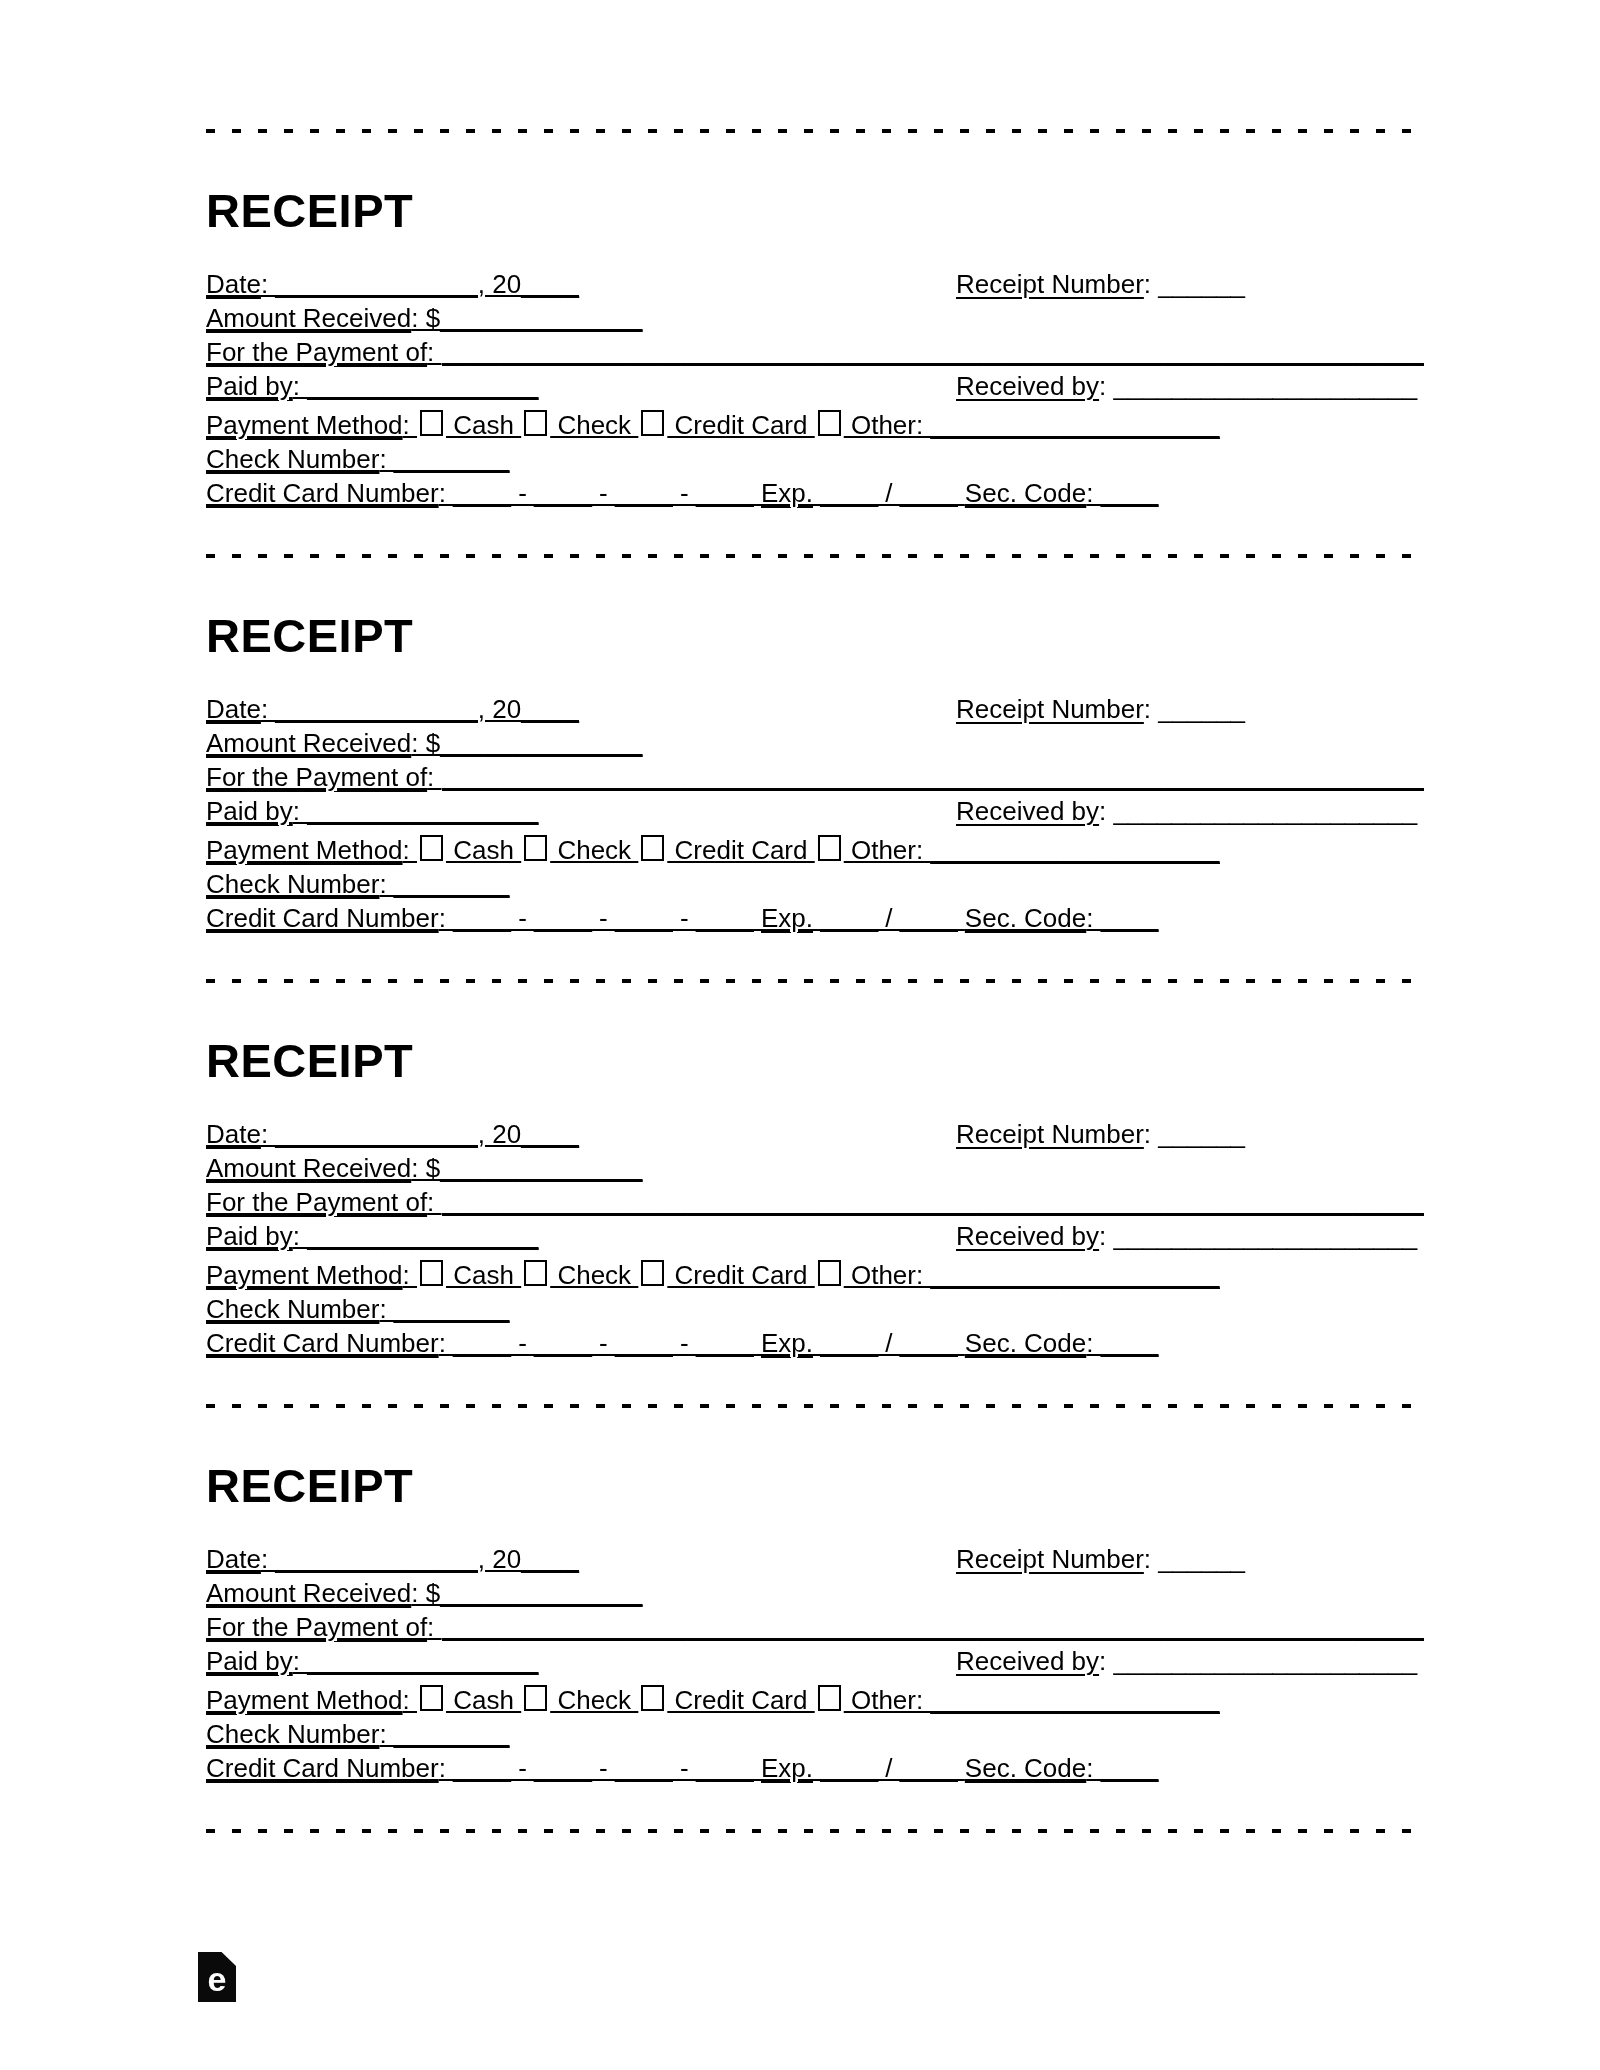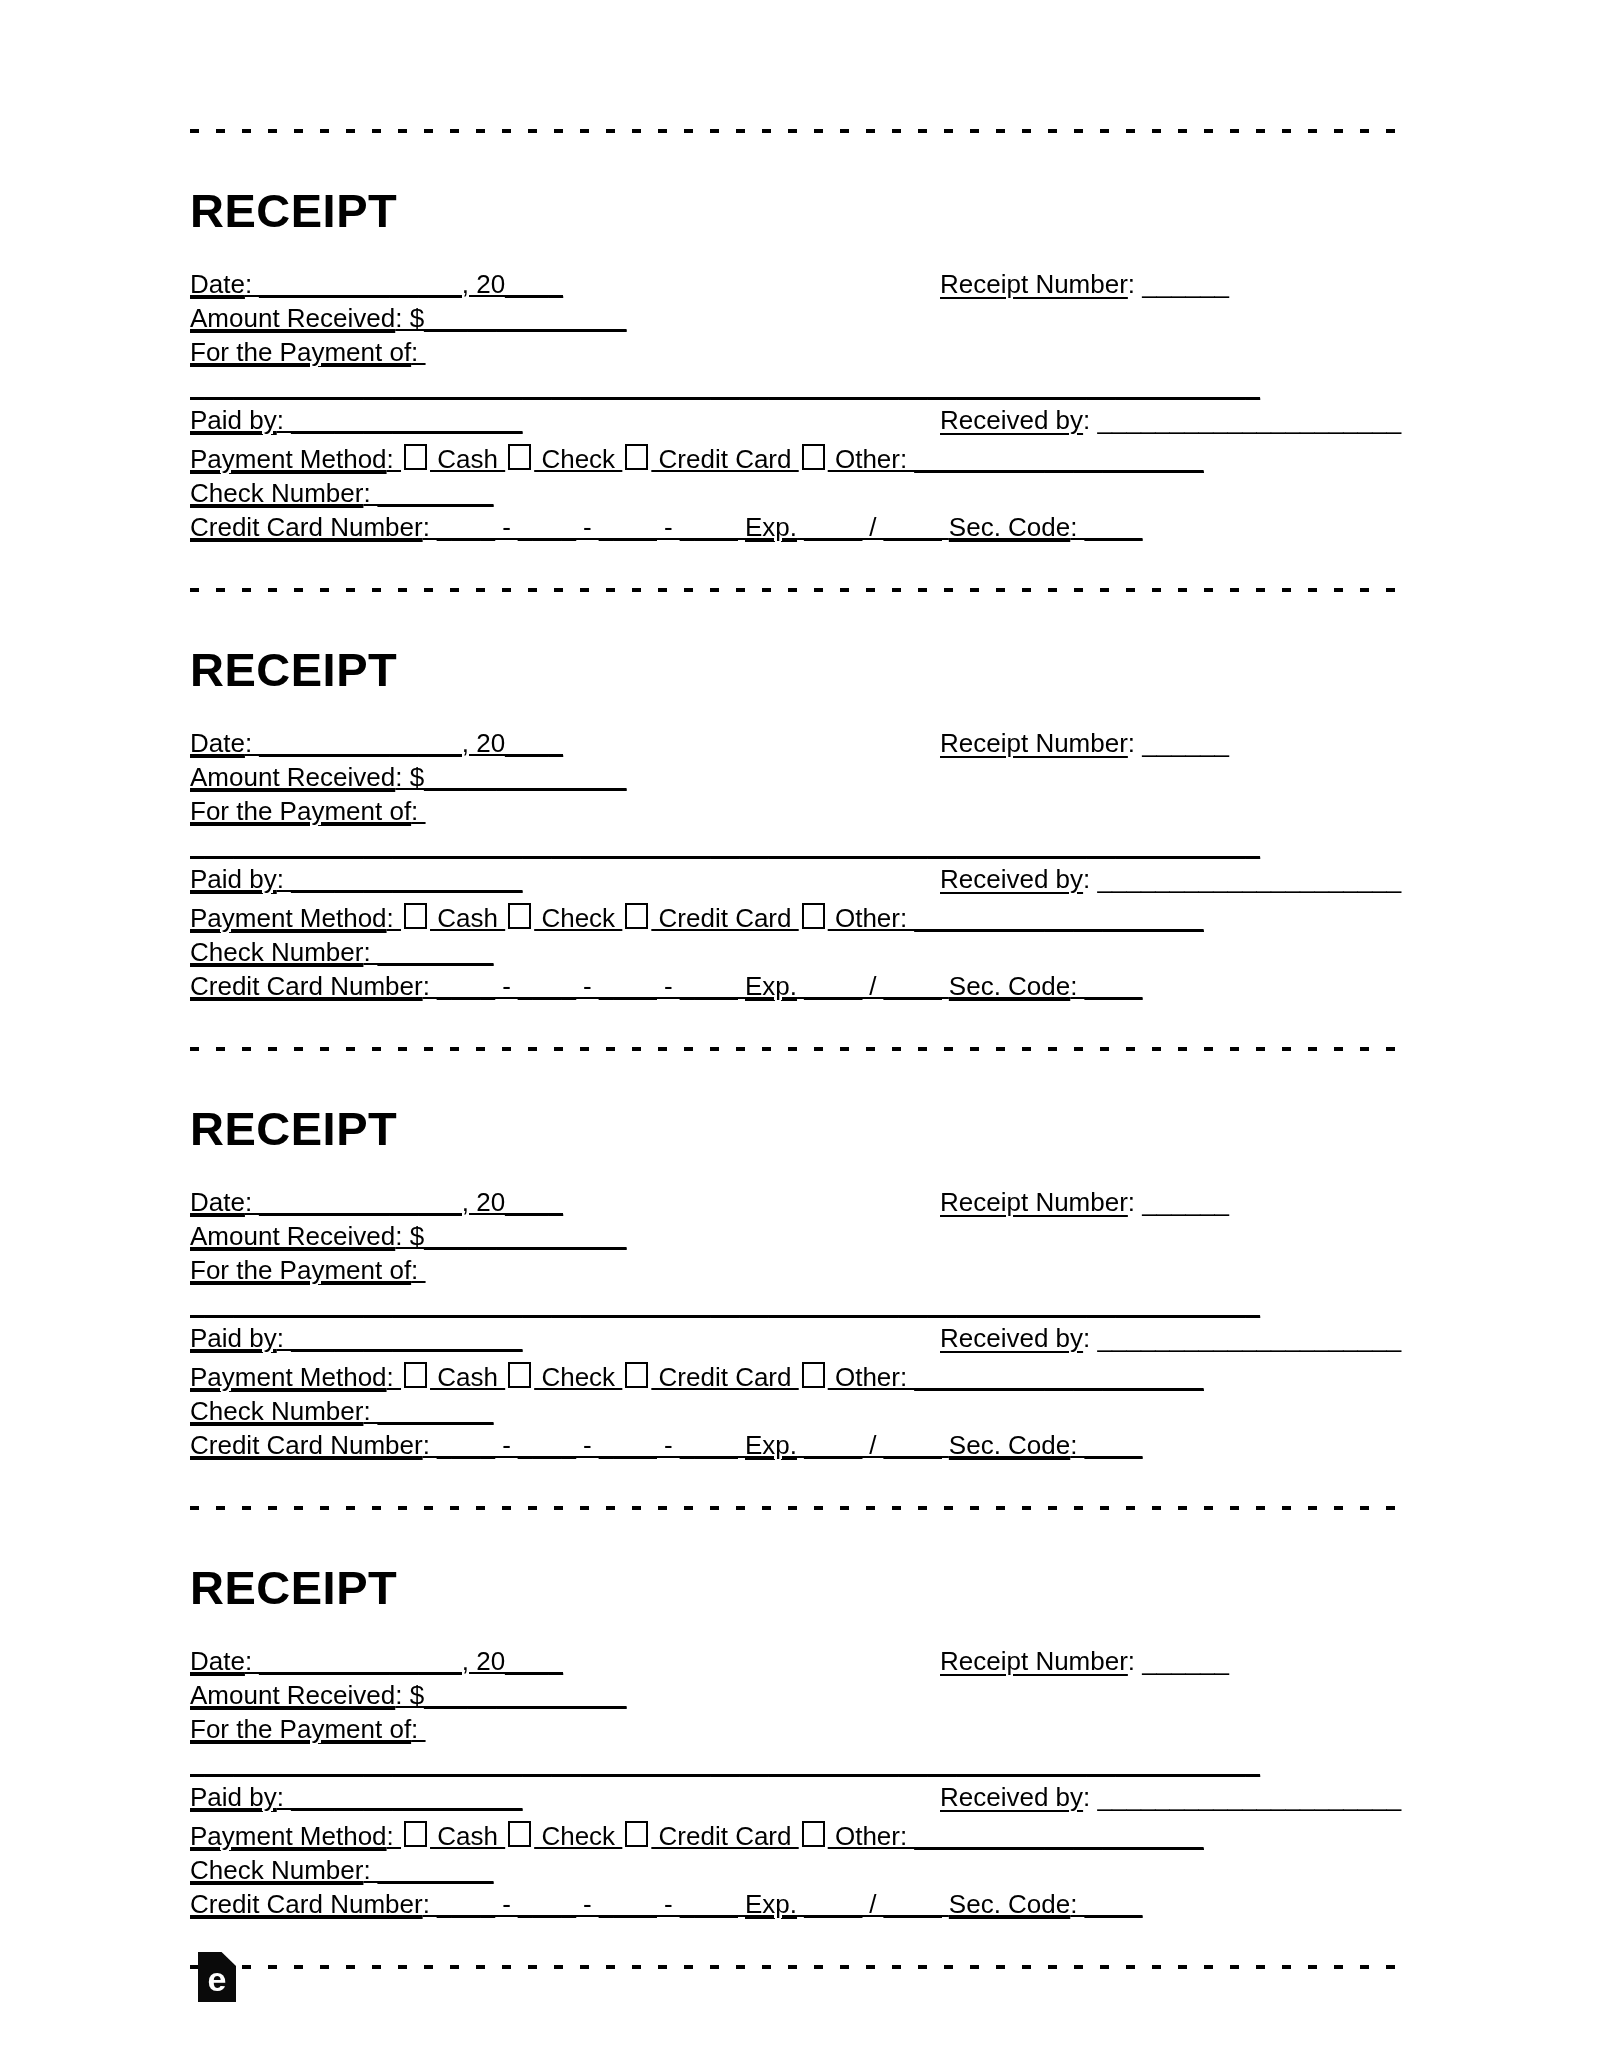--- a/index.html
+++ b/index.html
@@ -6,21 +6,21 @@
   .page{
     position:relative;
     width:1600px;height:2070px;
     background:#ffffff;
     font-family:"Liberation Sans","DejaVu Sans",sans-serif;
     color:#000;
     overflow:hidden;
   }
   .content{
     position:absolute;
-    left:190px;top:129px;
+    left:206px;top:129px;
     width:1218px;
   }
   .divider{
     height:4px;width:1206px;
     background:repeating-linear-gradient(90deg,#000 0 9px,transparent 9px 26px);
   }
   .receipt + .divider{margin-top:44px;}
   .receipt h1{
     margin:52px 0 0 0;
     font-size:47px;line-height:52px;
@@ -28,21 +28,21 @@
     letter-spacing:0.5px;
   }
   .lines{margin-top:30px;text-decoration:underline;}
   .line{
     position:relative;
     font-size:26px;line-height:34px;
     white-space:pre;
   }
   .line span{white-space:pre;}
   .line.mt{margin-top:5px;}
-  .line.flex{display:flex;flex-direction:column;}
+  .line.flex{display:flex;}
   .fillblank{flex:1 1 auto;overflow:hidden;}
   .u{
     text-decoration:underline;
     text-decoration-thickness:2px;
     text-underline-offset:4px;
   }
   .part.right{position:absolute;left:750px;top:0;}
   .cb{
     display:inline-block;
     width:19px;height:22px;

